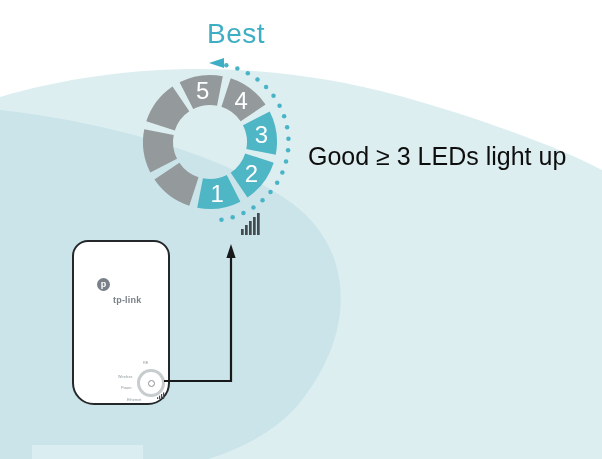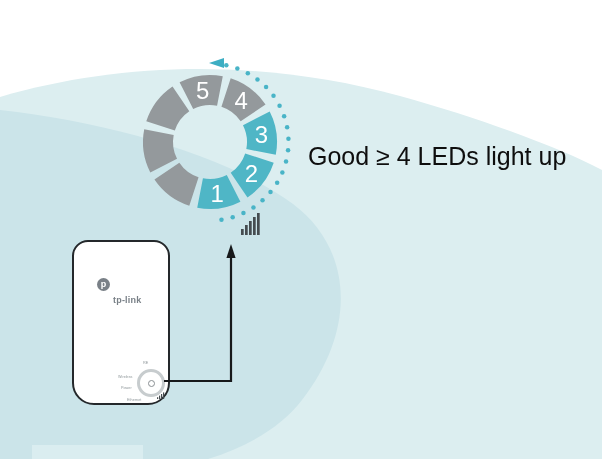--- a/index.html
+++ b/index.html
@@ -68,20 +68,21 @@
 <body>
 
 <div id="canvas">
 
   <svg id="bg-svg" width="602" height="459" viewBox="0 0 602 459">
     <path d="M0,97 C120,62 260,58 400,96 C480,118 560,148 602,170 L602,459 L0,459 Z" fill="#DCEEF0"></path>
     <path d="M0,110 C110,122 228,156 293,204 C352,248 358,328 302,400 C282,426 250,446 208,459 L0,459 Z" fill="#CBE4E9"></path>
   </svg>
   <div id="bg-strip"></div>
 
+  <div id="best-label" style="color: rgb(61, 174, 195);">Best</div>
 
   <svg id="ring-svg" width="180" height="182" viewBox="0 0 180 182">
       <circle cx="100.32" cy="11.22" r="2.25" fill="#49B4C7"></circle>
       <circle cx="111.36" cy="14.42" r="2.25" fill="#49B4C7"></circle>
       <circle cx="121.82" cy="19.21" r="2.25" fill="#49B4C7"></circle>
       <circle cx="131.46" cy="25.47" r="2.25" fill="#49B4C7"></circle>
       <circle cx="140.09" cy="33.08" r="2.25" fill="#49B4C7"></circle>
       <circle cx="147.51" cy="41.86" r="2.25" fill="#49B4C7"></circle>
       <circle cx="153.57" cy="51.63" r="2.25" fill="#49B4C7"></circle>
       <circle cx="158.13" cy="62.18" r="2.25" fill="#49B4C7"></circle>
@@ -114,21 +115,21 @@
     </svg>
 
   <svg id="signal-bars" width="20" height="22" viewBox="0 0 20 22">
       <rect x="0" y="16" width="2.7" height="6" fill="#454C50"></rect>
       <rect x="4" y="12" width="2.7" height="10" fill="#454C50"></rect>
       <rect x="8" y="8" width="2.7" height="14" fill="#454C50"></rect>
       <rect x="12" y="4" width="2.7" height="18" fill="#454C50"></rect>
       <rect x="16" y="0" width="2.7" height="22" fill="#454C50"></rect>
     </svg>
 
-  <div id="good-label" style="color: rgb(14, 14, 14);">Good ≥ 4 LEDs light up</div>
+  <div id="good-label" style="color: rgb(14, 14, 14);">Good ≥ 3 LEDs light up</div>
 
   <div id="device">
     <div id="logo-row">
       <div id="logo-mark">p</div>
       <div id="brand-text">tp-link</div>
     </div>
 
     <div class="tiny-label" id="led-label-top">RE</div>
     <div class="tiny-label" id="led-label-left">Wireless</div>
     <div class="tiny-label" id="led-label-bottomleft">Power</div>

